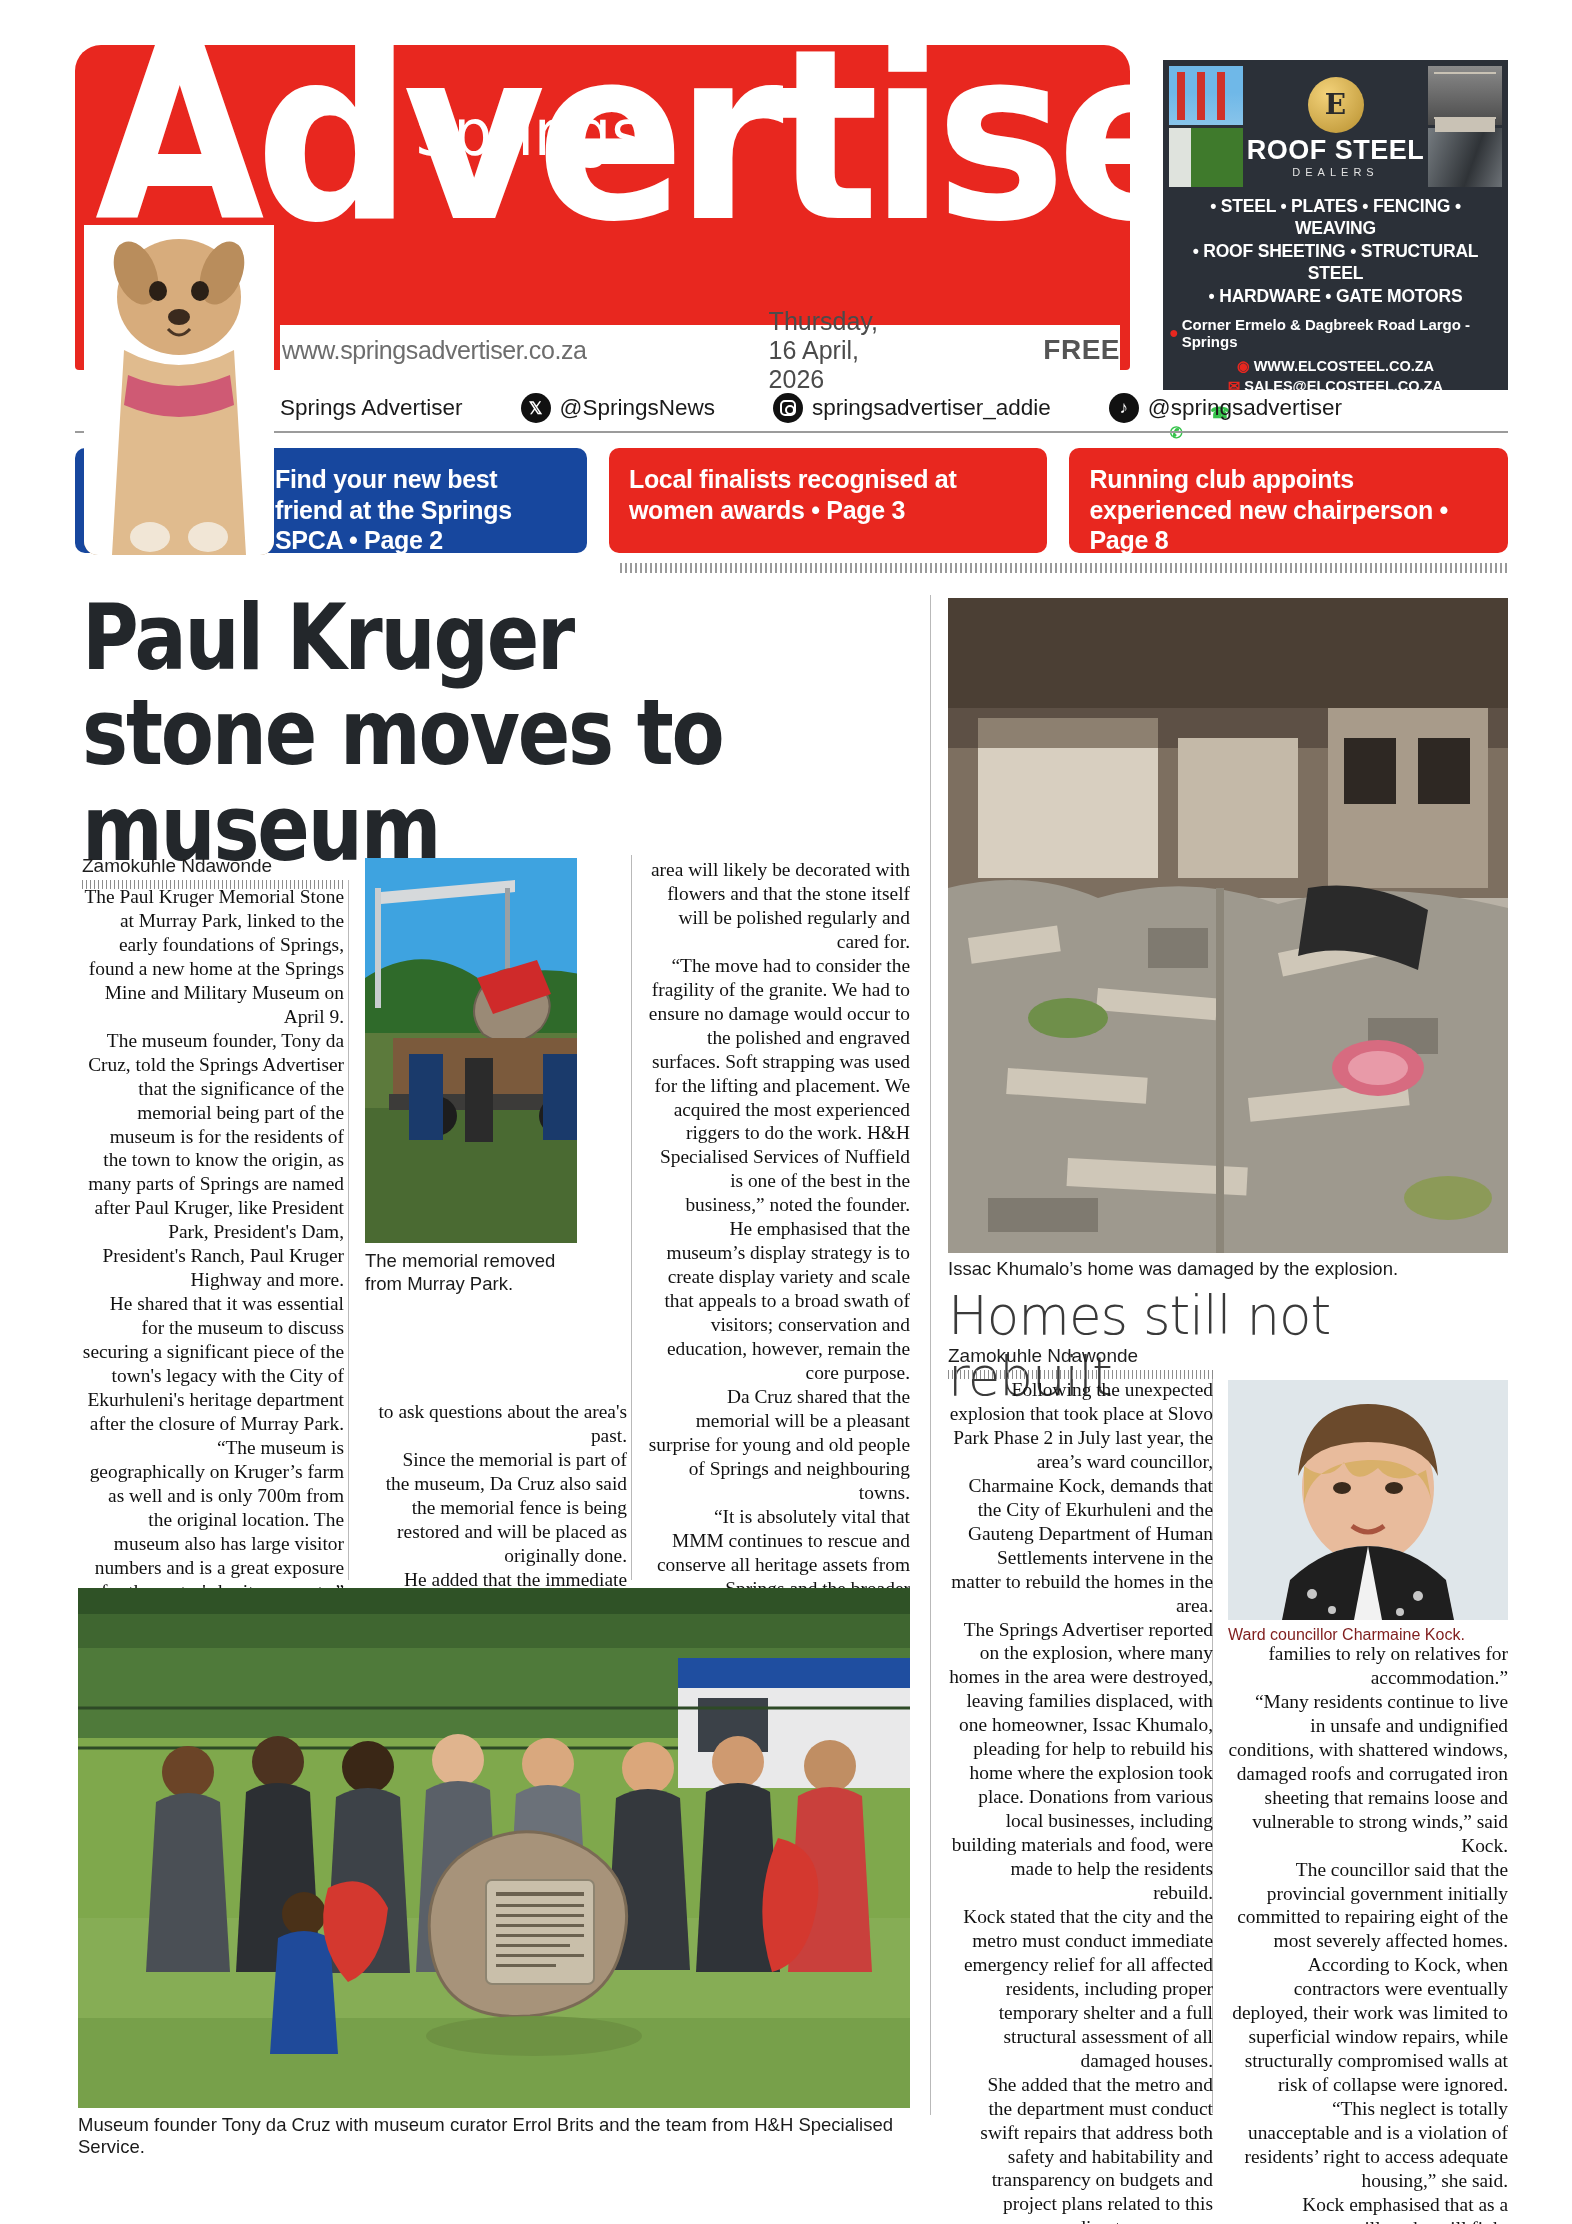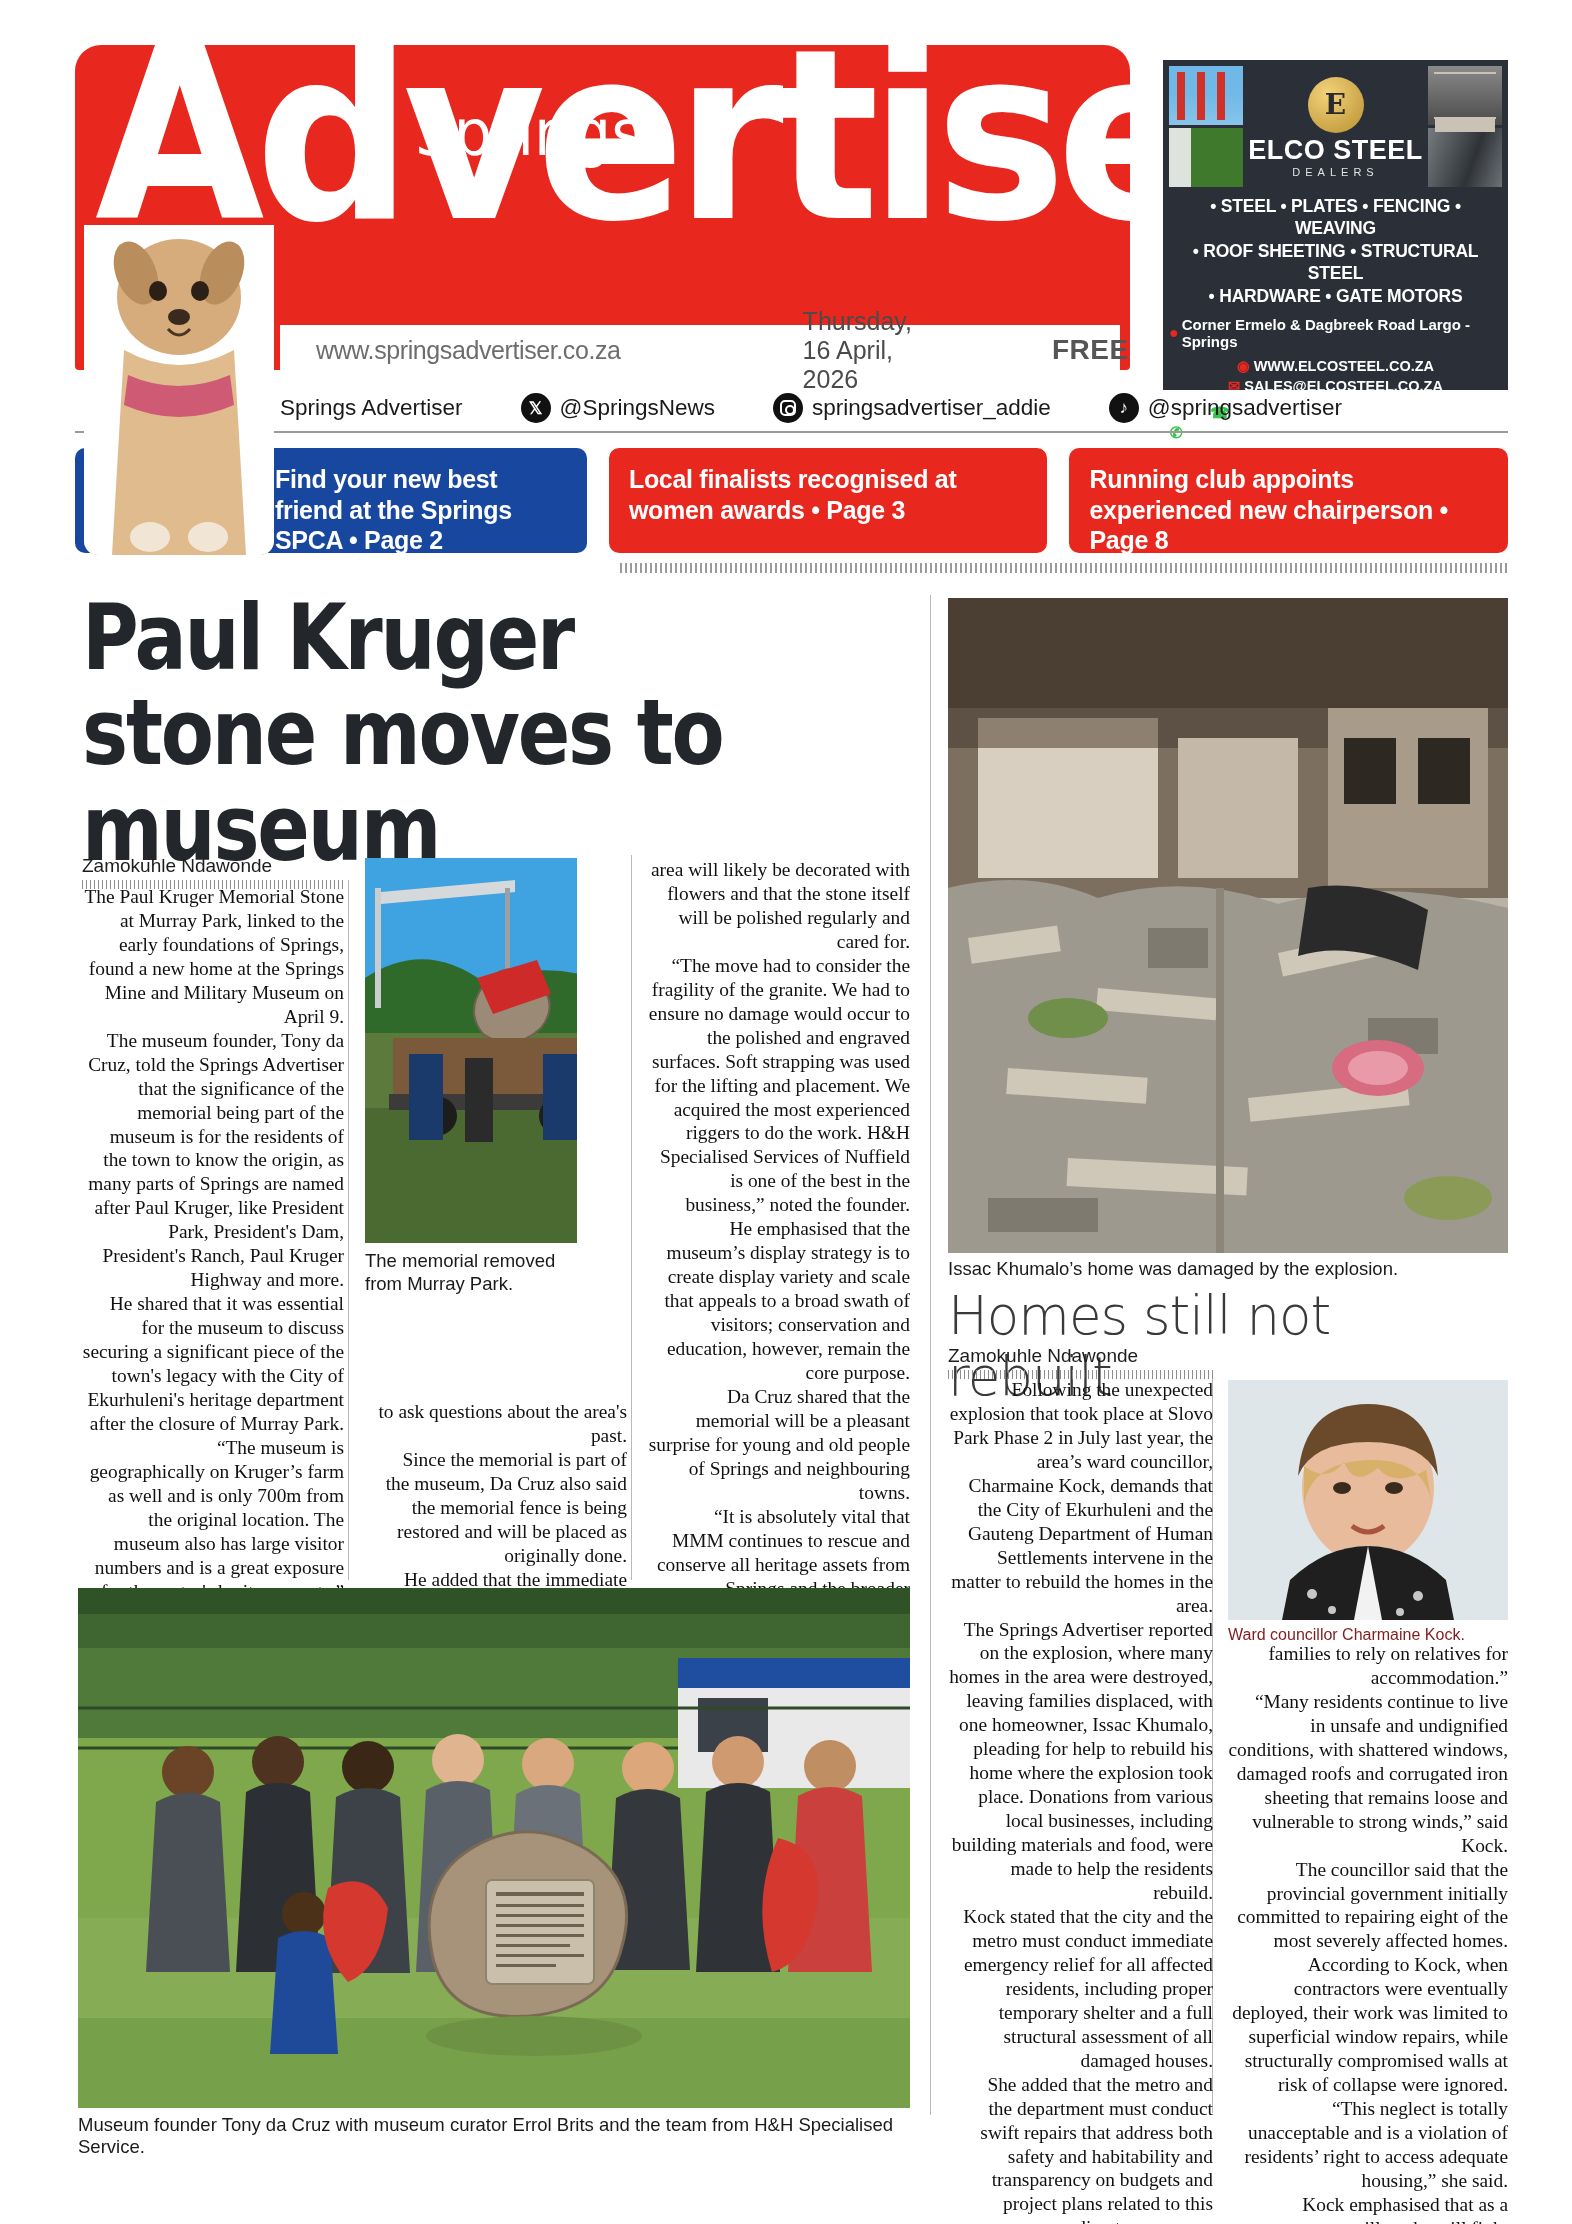--- a/index.html
+++ b/index.html
@@ -28,21 +28,21 @@
   .logo-springs {
     position: absolute; left: 415px; top: 96px;
     font-family: "DejaVu Sans", sans-serif;
     font-weight: 400; font-size: 64px; color: #ffffff;
     transform: scaleX(0.95); transform-origin: left top;
   }
   .urlbar {
     position: absolute; left: 280px; top: 325px; width: 840px; height: 50px;
     background: #ffffff; display: flex; align-items: center;
   }
-  .url-text { font-size: 25px; color: #6d6d6d; margin-left: 36px; letter-spacing: -.4px; }
+  .url-text { font-size: 25px; color: #6d6d6d; margin-left: 2px; letter-spacing: -.4px; }
   .date-text { font-size: 25px; color: #4b4b4b; margin-left: 182px; }
   .free-text { font-weight: 700; font-size: 28px; color: #555; margin-left: 140px; letter-spacing: .5px; }
 
   
   .dog {
     position: absolute; left: 84px; top: 225px; width: 190px; height: 330px;
     border-radius: 0 0 14px 14px; overflow: hidden; z-index: 6;
     background: linear-gradient(#cfa877, #b98c56);
   }
   .dog svg { display:block; }
@@ -181,21 +181,21 @@
     <div class="elco">
       <div class="elco-top">
         <div class="elco-thumbs">
           <div class="t t1"></div>
           <div class="t t2"></div>
         </div>
         <div class="elco-logo">
           <div class="elco-badge">
               <span>E</span>
             </div>
-          <div class="elco-name">ELCO STEEL</div>
+          <div class="elco-name">ROOF STEEL</div>
           <div class="elco-dealers">DEALERS</div>
         </div>
         <div class="elco-thumbs">
           <div class="t t3"></div>
           <div class="t t4"></div>
         </div>
       </div>
 
       <div class="elco-services">
         <div>• STEEL • PLATES • FENCING • WEAVING</div>

